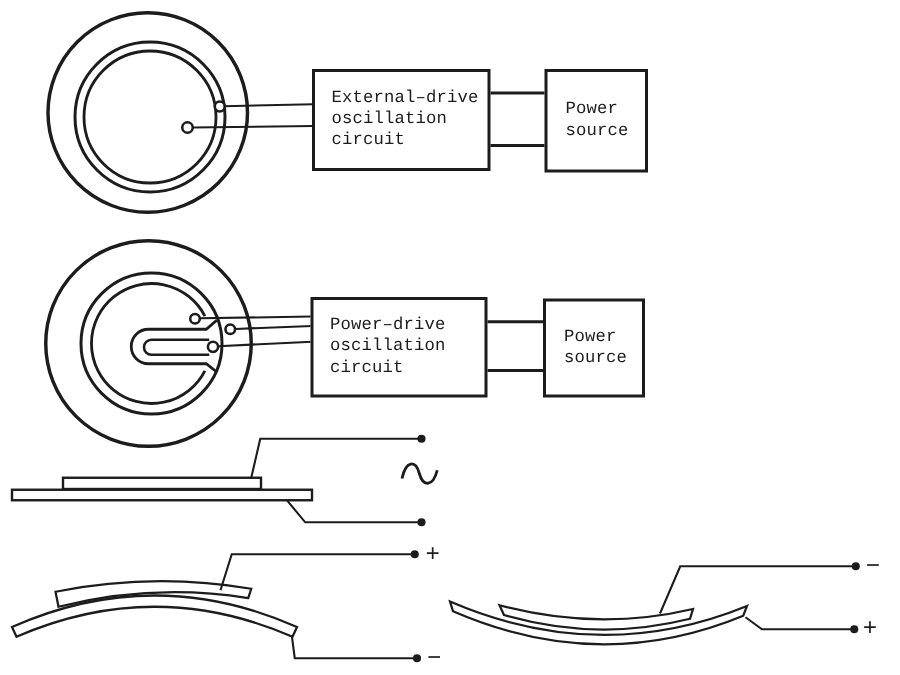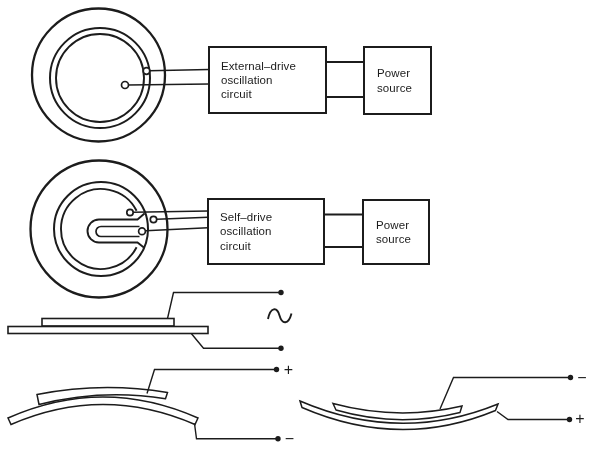--- a/index.html
+++ b/index.html
@@ -1,18 +1,18 @@
 <!DOCTYPE html>
 <html><head>
 <meta charset="utf-8">
 <style>
   html,body{margin:0;padding:0;background:#fff;}
   .stage{
     position:relative;width:600px;height:450px;background:#ffffff;
-    font-family:Liberation Sans, sans-serif;color:#1c1c1c;overflow:hidden;
+    font-family:Liberation Mono, monospace;color:#1c1c1c;overflow:hidden;
   }
   .stage svg{position:absolute;left:0;top:0;}
   .lineart{fill:none;stroke:#1c1c1c;}
   .dot{fill:#1c1c1c;stroke:none;}
   .term{fill:#ffffff;stroke:#1c1c1c;stroke-width:1.7;}
   .plate{fill:#ffffff;stroke:#1c1c1c;stroke-width:1.6;}
   .band{fill:#ffffff;stroke:#1c1c1c;stroke-width:1.5;}
   .box{
     position:absolute;background:#ffffff;border:2.4px solid #1c1c1c;
     box-sizing:border-box;display:flex;align-items:center;
@@ -101,21 +101,21 @@
 oscillation
 circuit</span>
   </div>
 
   <div class="box" style="left:363px;top:46px;width:69px;height:69px;">
     <span class="lbl" style="padding-left:12px;">Power
 source</span>
   </div>
 
   <div class="box" style="left:207px;top:198px;width:118px;height:67px;">
-    <span class="lbl">Self–drive
+    <span class="lbl">Power–drive
 oscillation
 circuit</span>
   </div>
 
   <div class="box" style="left:362px;top:199px;width:68px;height:66px;">
     <span class="lbl" style="padding-left:12px;">Power
 source</span>
   </div>
 
   <div class="sign" style="left:288.5px;top:369.5px;">+</div>

